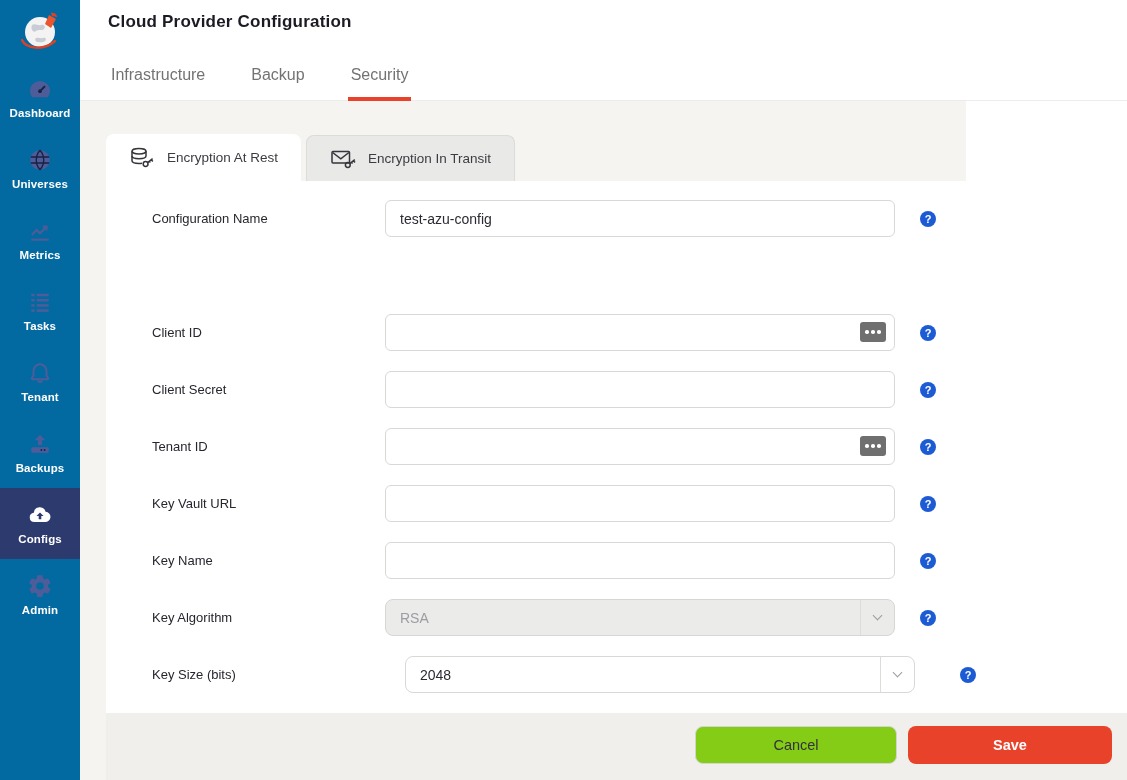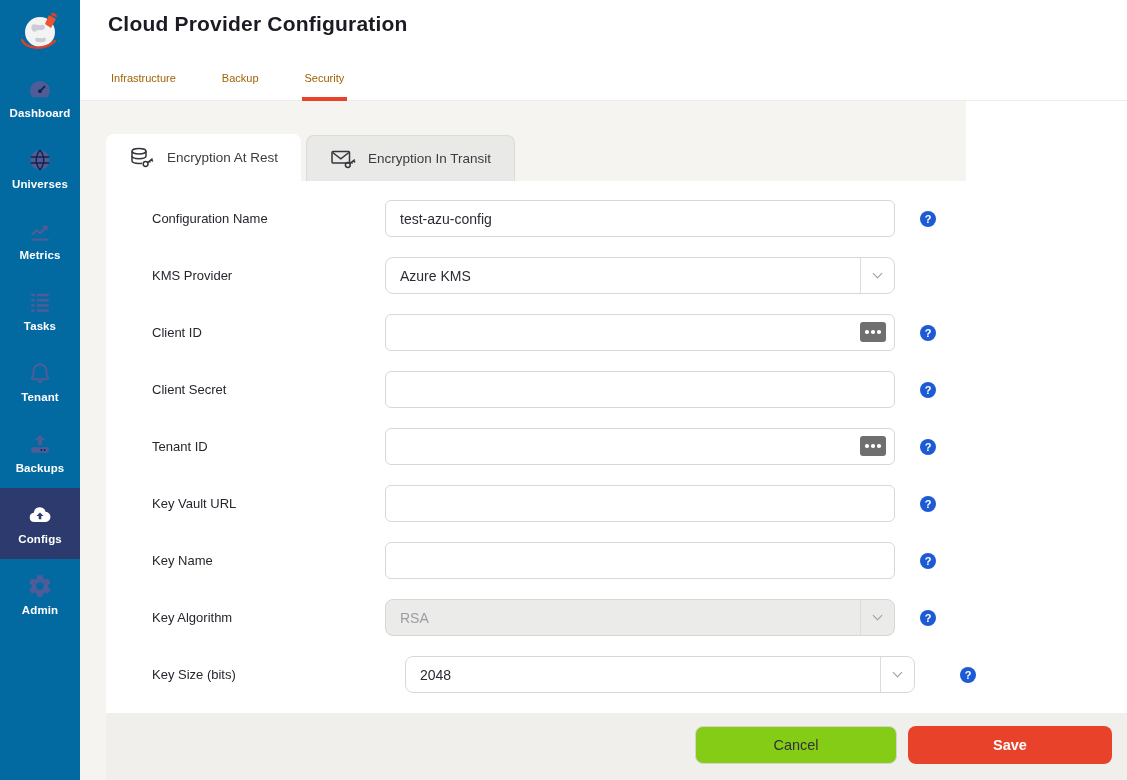--- a/index.html
+++ b/index.html
@@ -30,25 +30,25 @@
   .nav-item.active { background:#2c3a6e; }
   .nav-item.active .nicon { color:#ffffff; }
 
   
   #header {
     position:absolute; left:80px; top:0; width:1047px; height:101px;
     background:#ffffff; border-bottom:1px solid #ececec; z-index:4;
   }
   #page-title {
     position:absolute; left:28px; top:12px;
-    font-size:21px; font-weight:bold; color:#1b1b24; letter-spacing:.2px;
+    font-size:17px; font-weight:bold; color:#1b1b24; letter-spacing:.2px;
   }
   #tabs { position:absolute; left:28px; bottom:-1px; display:flex; gap:40px; }
   .tab {
-    font-size:11px; color:#a16207; padding:0 3px 13px 3px;
+    font-size:16px; color:#737373; padding:0 3px 13px 3px;
     border-bottom:4px solid transparent; cursor:pointer;
   }
   .tab.active { border-bottom-color:#e8432a; }
 
   
   #content {
     position:absolute; left:80px; top:101px; width:886px; height:679px;
     background:#f5f4f1;
   }
   #subtabs { position:absolute; left:26px; top:33px; display:flex; align-items:flex-end; z-index:3; }
@@ -258,31 +258,20 @@
         </span>
         <span>Encryption In Transit</span>
       </div>
     </div>
   <div id="panel">
       <div class="frow" style="top: 19px;">
         <span class="flabel">Configuration Name</span>
         <div class="ctrl"><input class="tinput" type="text" value="test-azu-config" style=""></div>
         <span class="help-icon">?</span>
       </div>
-      <div class="frow" style="top: 76px;">
-        <span class="flabel">KMS Provider</span>
-        <div class="ctrl">
-          <div class="select">
-            <span class="sval">Azure KMS</span>
-            <span class="chev">
-              <span class="caret"></span>
-            </span>
-          </div>
-        </div>
-      </div>
       <div class="frow" style="top: 133px; align-items: center;">
         <span class="flabel">Client ID</span>
         <div class="ctrl"><input class="tinput" type="text" value="" style=""><button class="ellipsis-btn">
             <i></i>
             <i></i>
             <i></i>
           </button></div>
         <span class="help-icon">?</span>
       </div>
       <div class="frow" style="top: 190px;">

